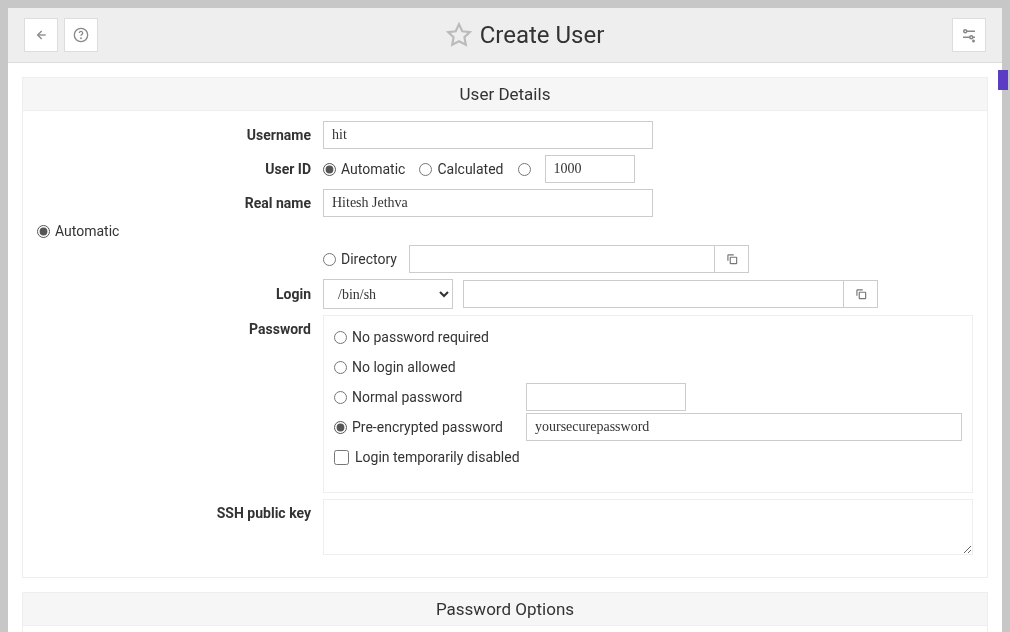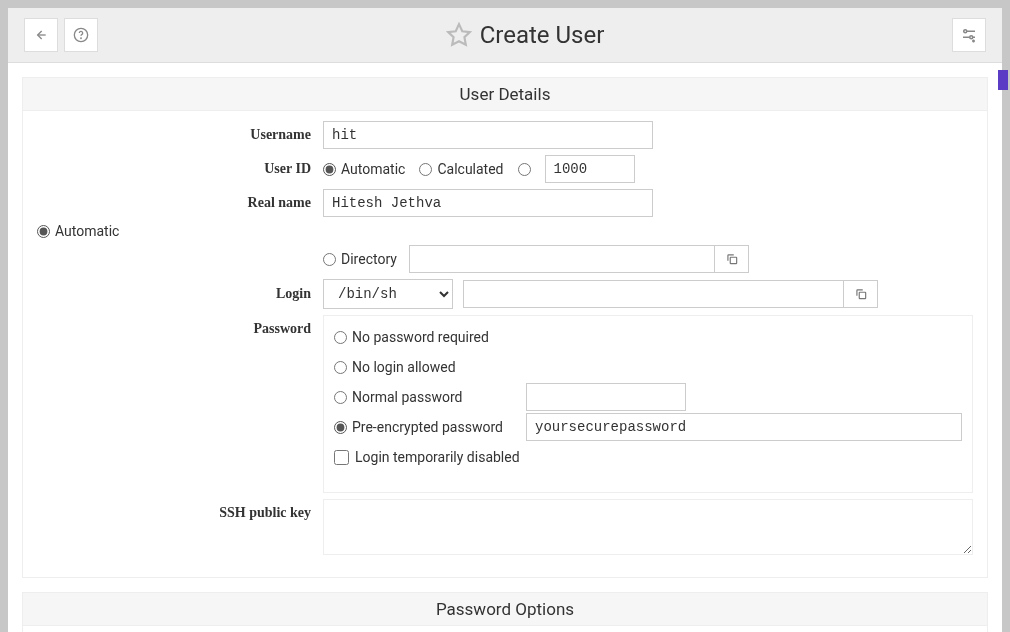--- a/index.html
+++ b/index.html
@@ -67,28 +67,27 @@
   .row { display: flex; align-items: center; margin-bottom: 6px; }
   .row.tall { align-items: flex-start; }
   .lbl {
     width: 286px;
     text-align: right;
     padding-right: 12px;
     font-weight: 700;
     color: #333;
     font-size: 14px;
     line-height: 28px;
-    font-family: Liberation Serif, serif;
   }
   .ctrls { flex: 1; display: flex; align-items: center; flex-wrap: wrap; gap: 4px; }
   input[type=text], input[type=password], select, textarea {
     border: 1px solid #ccc;
     padding: 5px 8px;
     font-size: 14px;
-    font-family: Liberation Mono, monospace;
+    font-family: Liberation Serif, serif;
     color: #333;
     background: #fff;
   }
   .w-lg { width: 330px; }
   .w-sm { width: 90px; }
   .radio-wrap { display: inline-flex; align-items: center; gap: 5px; margin-right: 10px; cursor: pointer; }
   .radio-wrap input { margin: 0; accent-color: #555; }
   .chk-wrap { display: inline-flex; align-items: center; gap: 6px; cursor: pointer; justify-content: space-between; }
   .chk-wrap input { margin: 0; width: 15px; height: 15px; }
   .dir-input-wrap { display: flex; border: 1px solid #ccc; }

